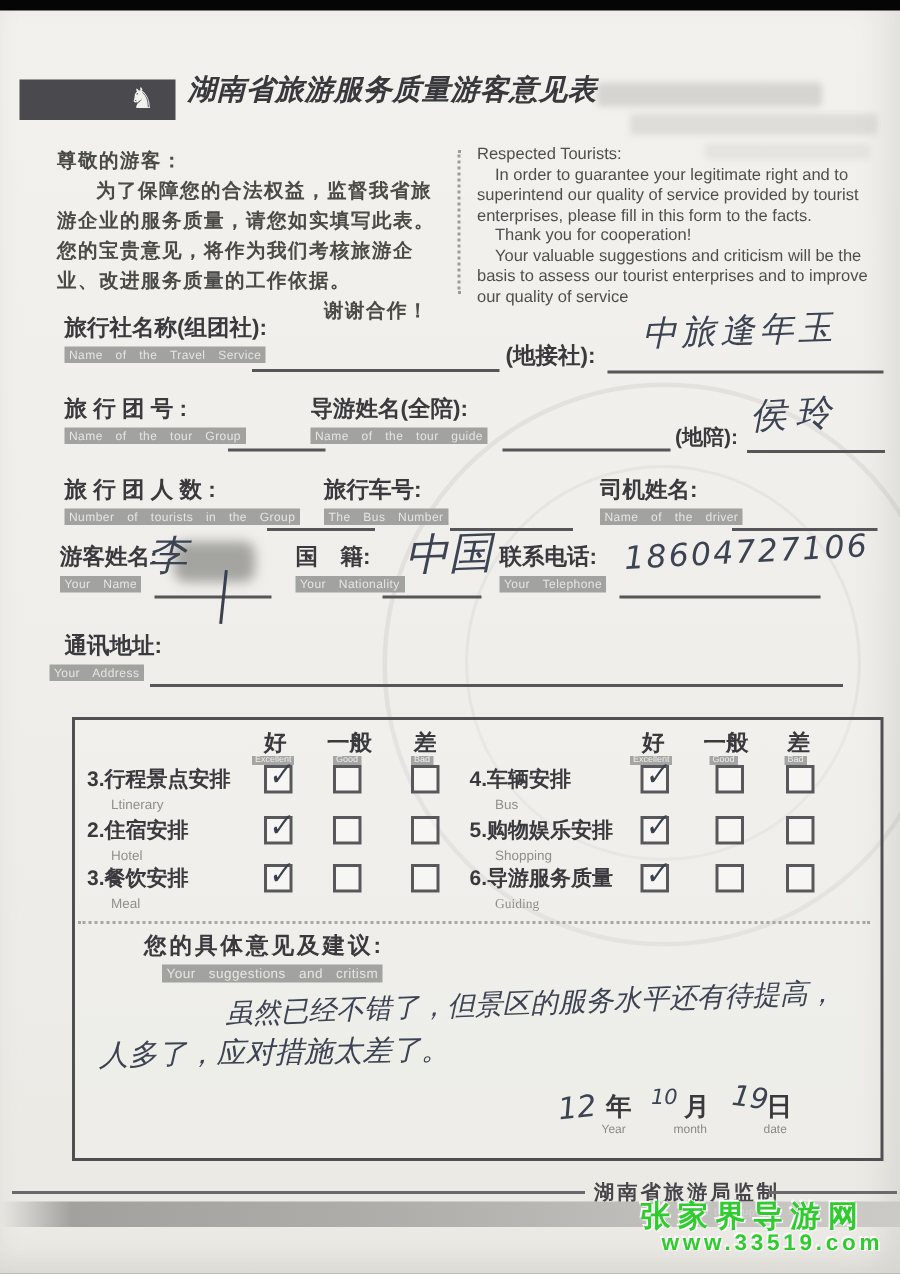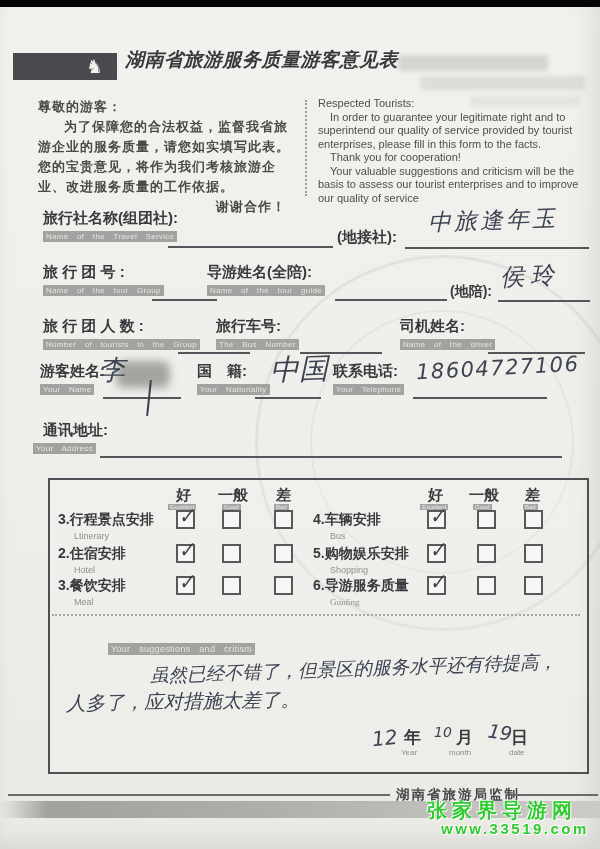--- a/index.html
+++ b/index.html
@@ -186,20 +186,21 @@
   <div class="ritem" style="left:313px;top:577px;">6.导游服务质量</div>
   <div class="sub" style="left:330px;top:597px;font-family:Liberation Serif, serif;">Guiding</div>
   <div class="cb" style="left:427px;top:576px;">
       <span class="mk">✓</span>
     </div>
   <div class="cb" style="left:477px;top:576px;"></div>
   <div class="cb" style="left:524px;top:576px;"></div>
 
   <div class="dotted"></div>
 
+  <div class="lb" style="left:96px;top:621px;letter-spacing:2px;">您的具体意见及建议:</div>
   <div class="band" style="left:108px;top:643px;font-size:9px;">Your suggestions and critism</div>
   <div class="hw" style="left:150px;top:656px;font-size:18.5px;transform:rotate(-2deg);">虽然已经不错了，但景区的服务水平还有待提高，</div>
   <div class="hw" style="left:66px;top:688px;font-size:19.5px;transform:rotate(-1deg);">人多了，应对措施太差了。</div>
 
   <div class="hw" style="left:372px;top:726px;font-size:20px;transform:rotate(-6deg);">12</div>
   <div class="datebig" style="left:404px;top:726px;">年</div>
   <div class="dateen" style="left:401px;top:748px;">Year</div>
   <div class="hw" style="left:434px;top:724px;font-size:14px;">10</div>
   <div class="datebig" style="left:456px;top:726px;">月</div>
   <div class="dateen" style="left:449px;top:748px;">month</div>

